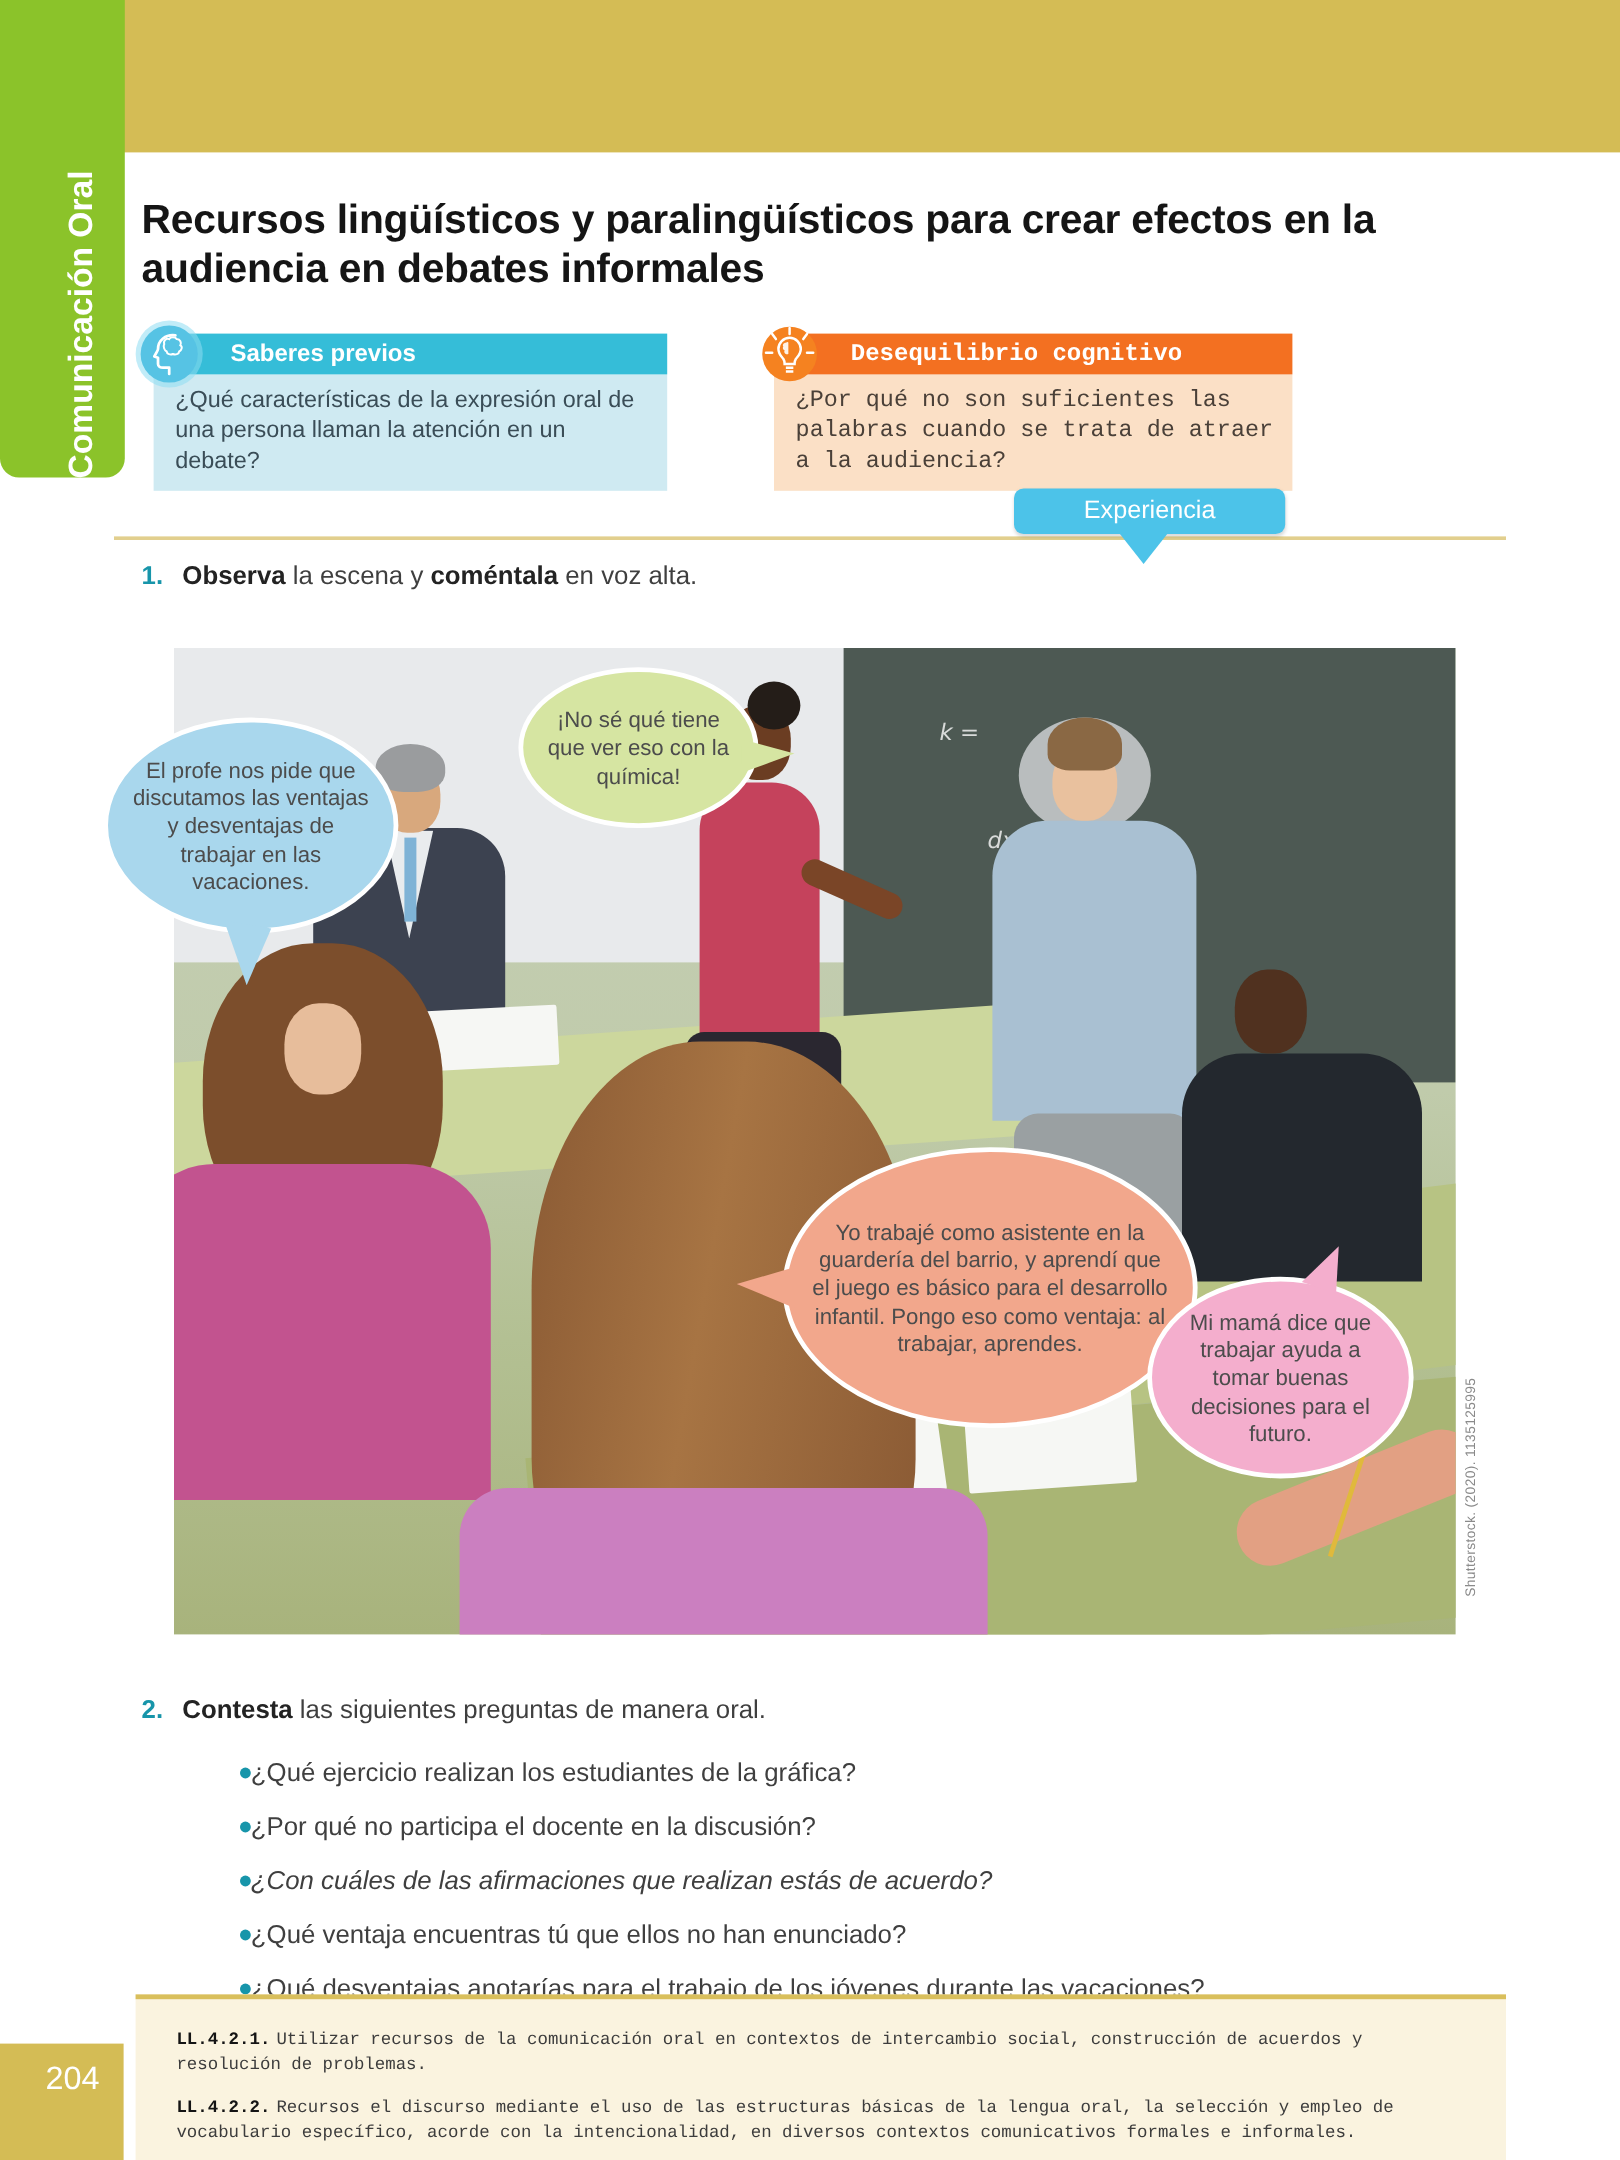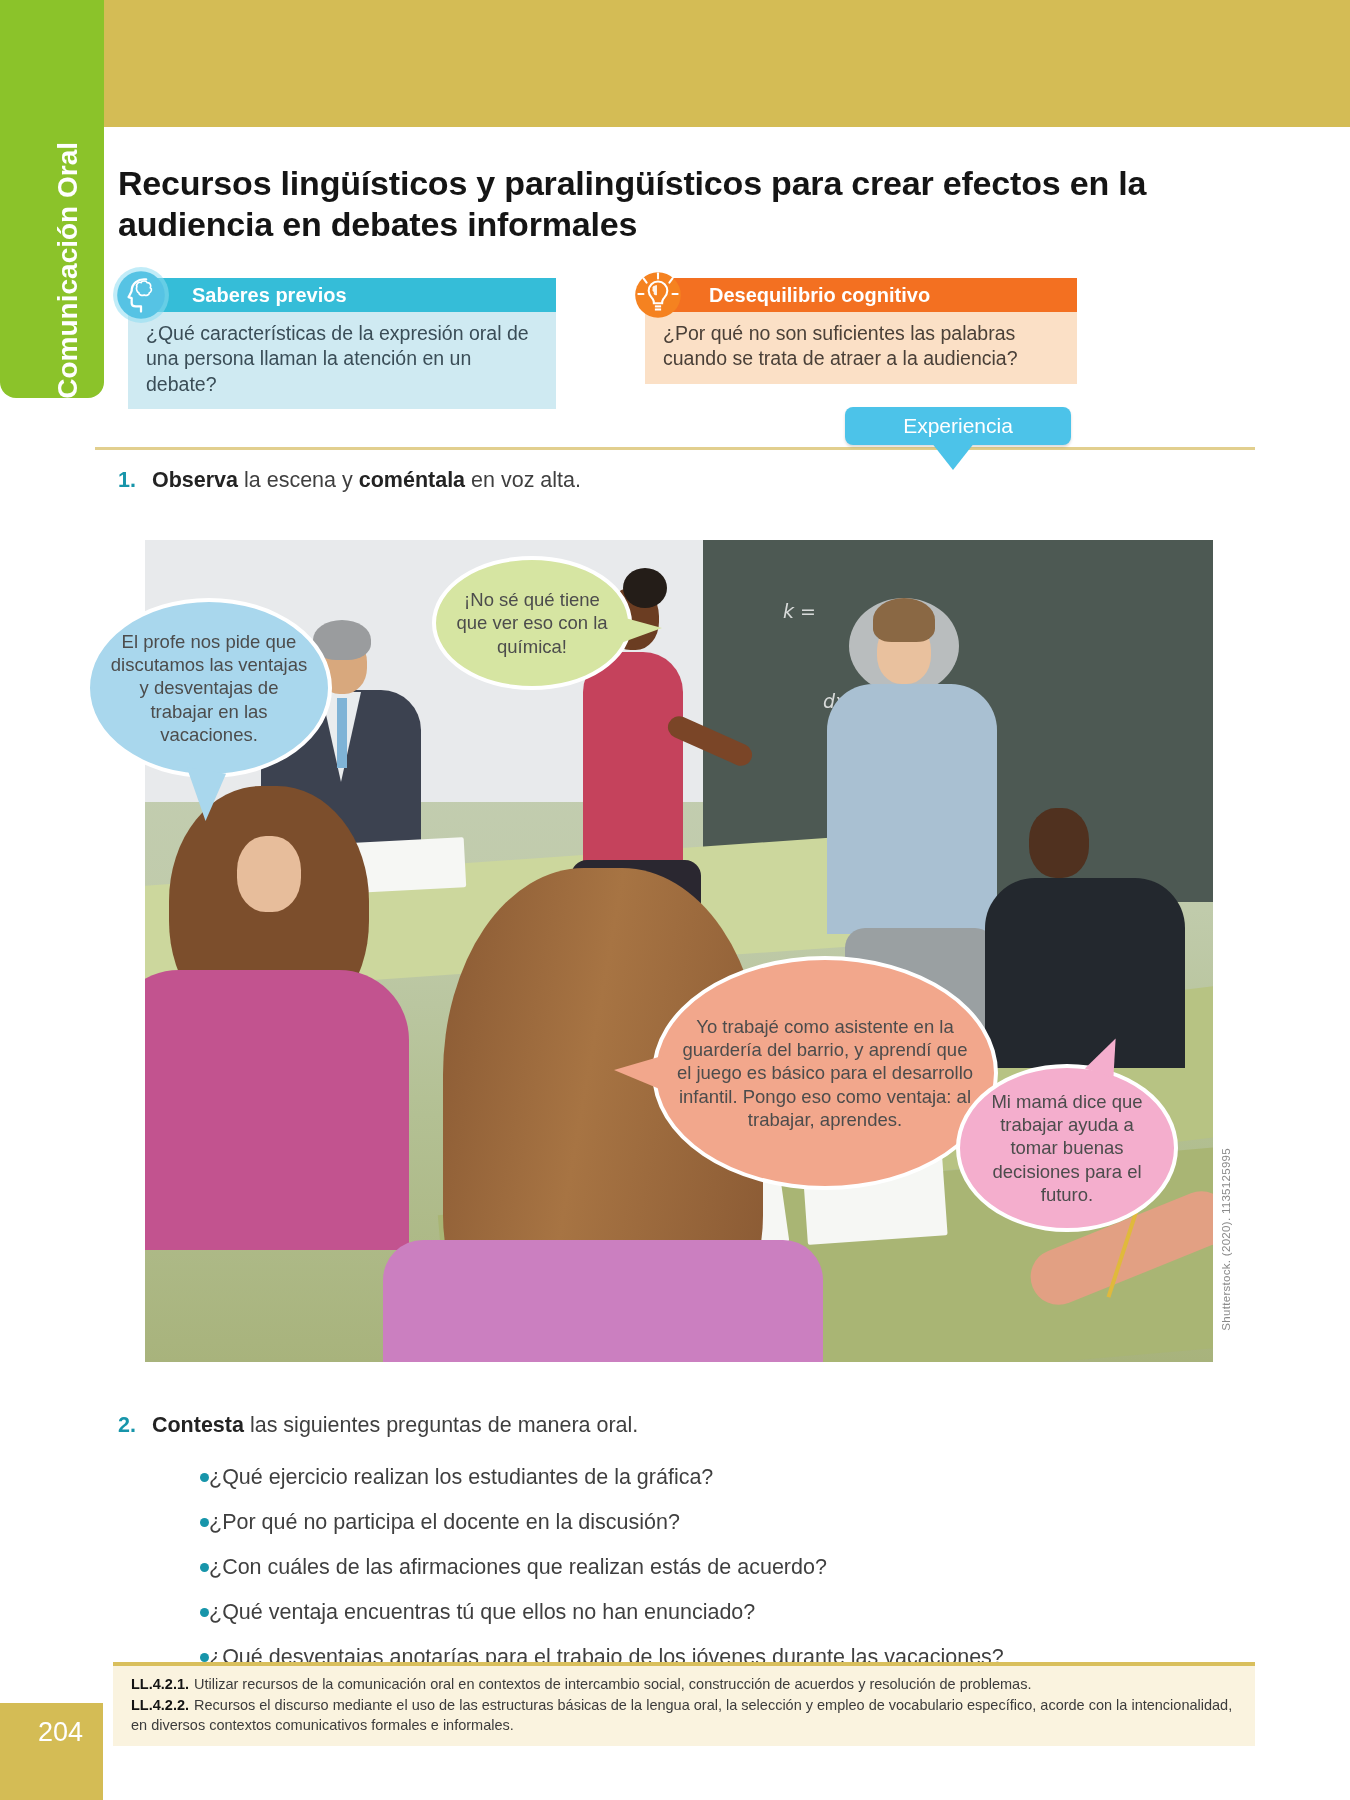--- a/index.html
+++ b/index.html
@@ -15,21 +15,21 @@
   .side-tab-label{position:absolute;left:52px;top:142px;writing-mode:vertical-rl;
             transform:rotate(180deg);white-space:nowrap;color:#fff;font-weight:700;font-size:28px;}
 
   
   .title{position:absolute;left:118px;top:140px;width:1030px;font-size:34px;font-weight:700;
          color:#151515;line-height:1.2;letter-spacing:-.2px;}
 
   
   .callout{position:absolute;top:278px;z-index:2;}
   .callout.c-left{left:128px;width:428px;}
-  .callout.c-right{left:645px;width:432px;}
+  .callout.c-right{left:645px;width:432px;font-family:Liberation Mono, monospace;}
   .callout-header{position:relative;height:34px;display:flex;align-items:center;
          padding-left:64px;color:#fff;font-weight:700;font-size:20px;box-sizing:border-box;}
   .c-left .callout-header{background:#35bdd8;}
   .c-right .callout-header{background:#f37021;}
   .callout-body{padding:9px 14px 12px 18px;font-size:19.5px;line-height:1.3;}
   .c-left .callout-body{background:#cfeaf2;color:#3a4d57;}
   .c-right .callout-body{background:#fbe0c6;color:#4a4038;}
   .callout-icon{position:absolute;left:-16px;top:-12px;width:58px;height:58px;z-index:3;}
 
   
@@ -115,21 +115,21 @@
         border-color:transparent transparent #f4aecd transparent;transform:rotate(18deg);}
 
   
   .credit{position:absolute;left:1220px;top:1148px;writing-mode:vertical-rl;transform:rotate(180deg);
         font-size:11.5px;color:#8a8a8a;letter-spacing:.3px;}
 
   
   .standards{position:absolute;left:113px;top:1662px;width:1142px;box-sizing:border-box;
         background:#faf3df;border-top:4px solid #d9bf5c;padding:8px 18px 10px;
         font-size:14.5px;line-height:1.42;color:#3c3c3c;}
-  .standards p{margin:0;}
+  .standards p{margin:16px;font-family:Liberation Mono, monospace;}
   .standards strong{color:#141414;margin-right:5px;}
 
   
   .page-num{position:absolute;left:0;top:1703px;width:103px;height:97px;background:#d4bc55;
         box-sizing:border-box;text-align:right;padding:14px 20px 0 0;}
   .page-num span{color:#fff;font-size:27px;}
 </style>
 </head>
 <body>
 
@@ -248,21 +248,21 @@
   </div>
 
   <div class="question" style="top:1465px;">
     <span class="q-dot"></span>
     <span>¿Qué ejercicio realizan los estudiantes de la gráfica?</span>
   </div>
   <div class="question" style="top:1510px;">
     <span class="q-dot"></span>
     <span>¿Por qué no participa el docente en la discusión?</span>
   </div>
-  <div class="question" style="top:1555px;">
+  <div class="question" style="top:1555px;font-style:italic;">
     <span class="q-dot"></span>
     <span>¿Con cuáles de las afirmaciones que realizan estás de acuerdo?</span>
   </div>
   <div class="question" style="top:1600px;">
     <span class="q-dot"></span>
     <span>¿Qué ventaja encuentras tú que ellos no han enunciado?</span>
   </div>
   <div class="question" style="top:1645px;">
     <span class="q-dot"></span>
     <span>¿Qué desventajas anotarías para el trabajo de los jóvenes durante las vacaciones?</span>

